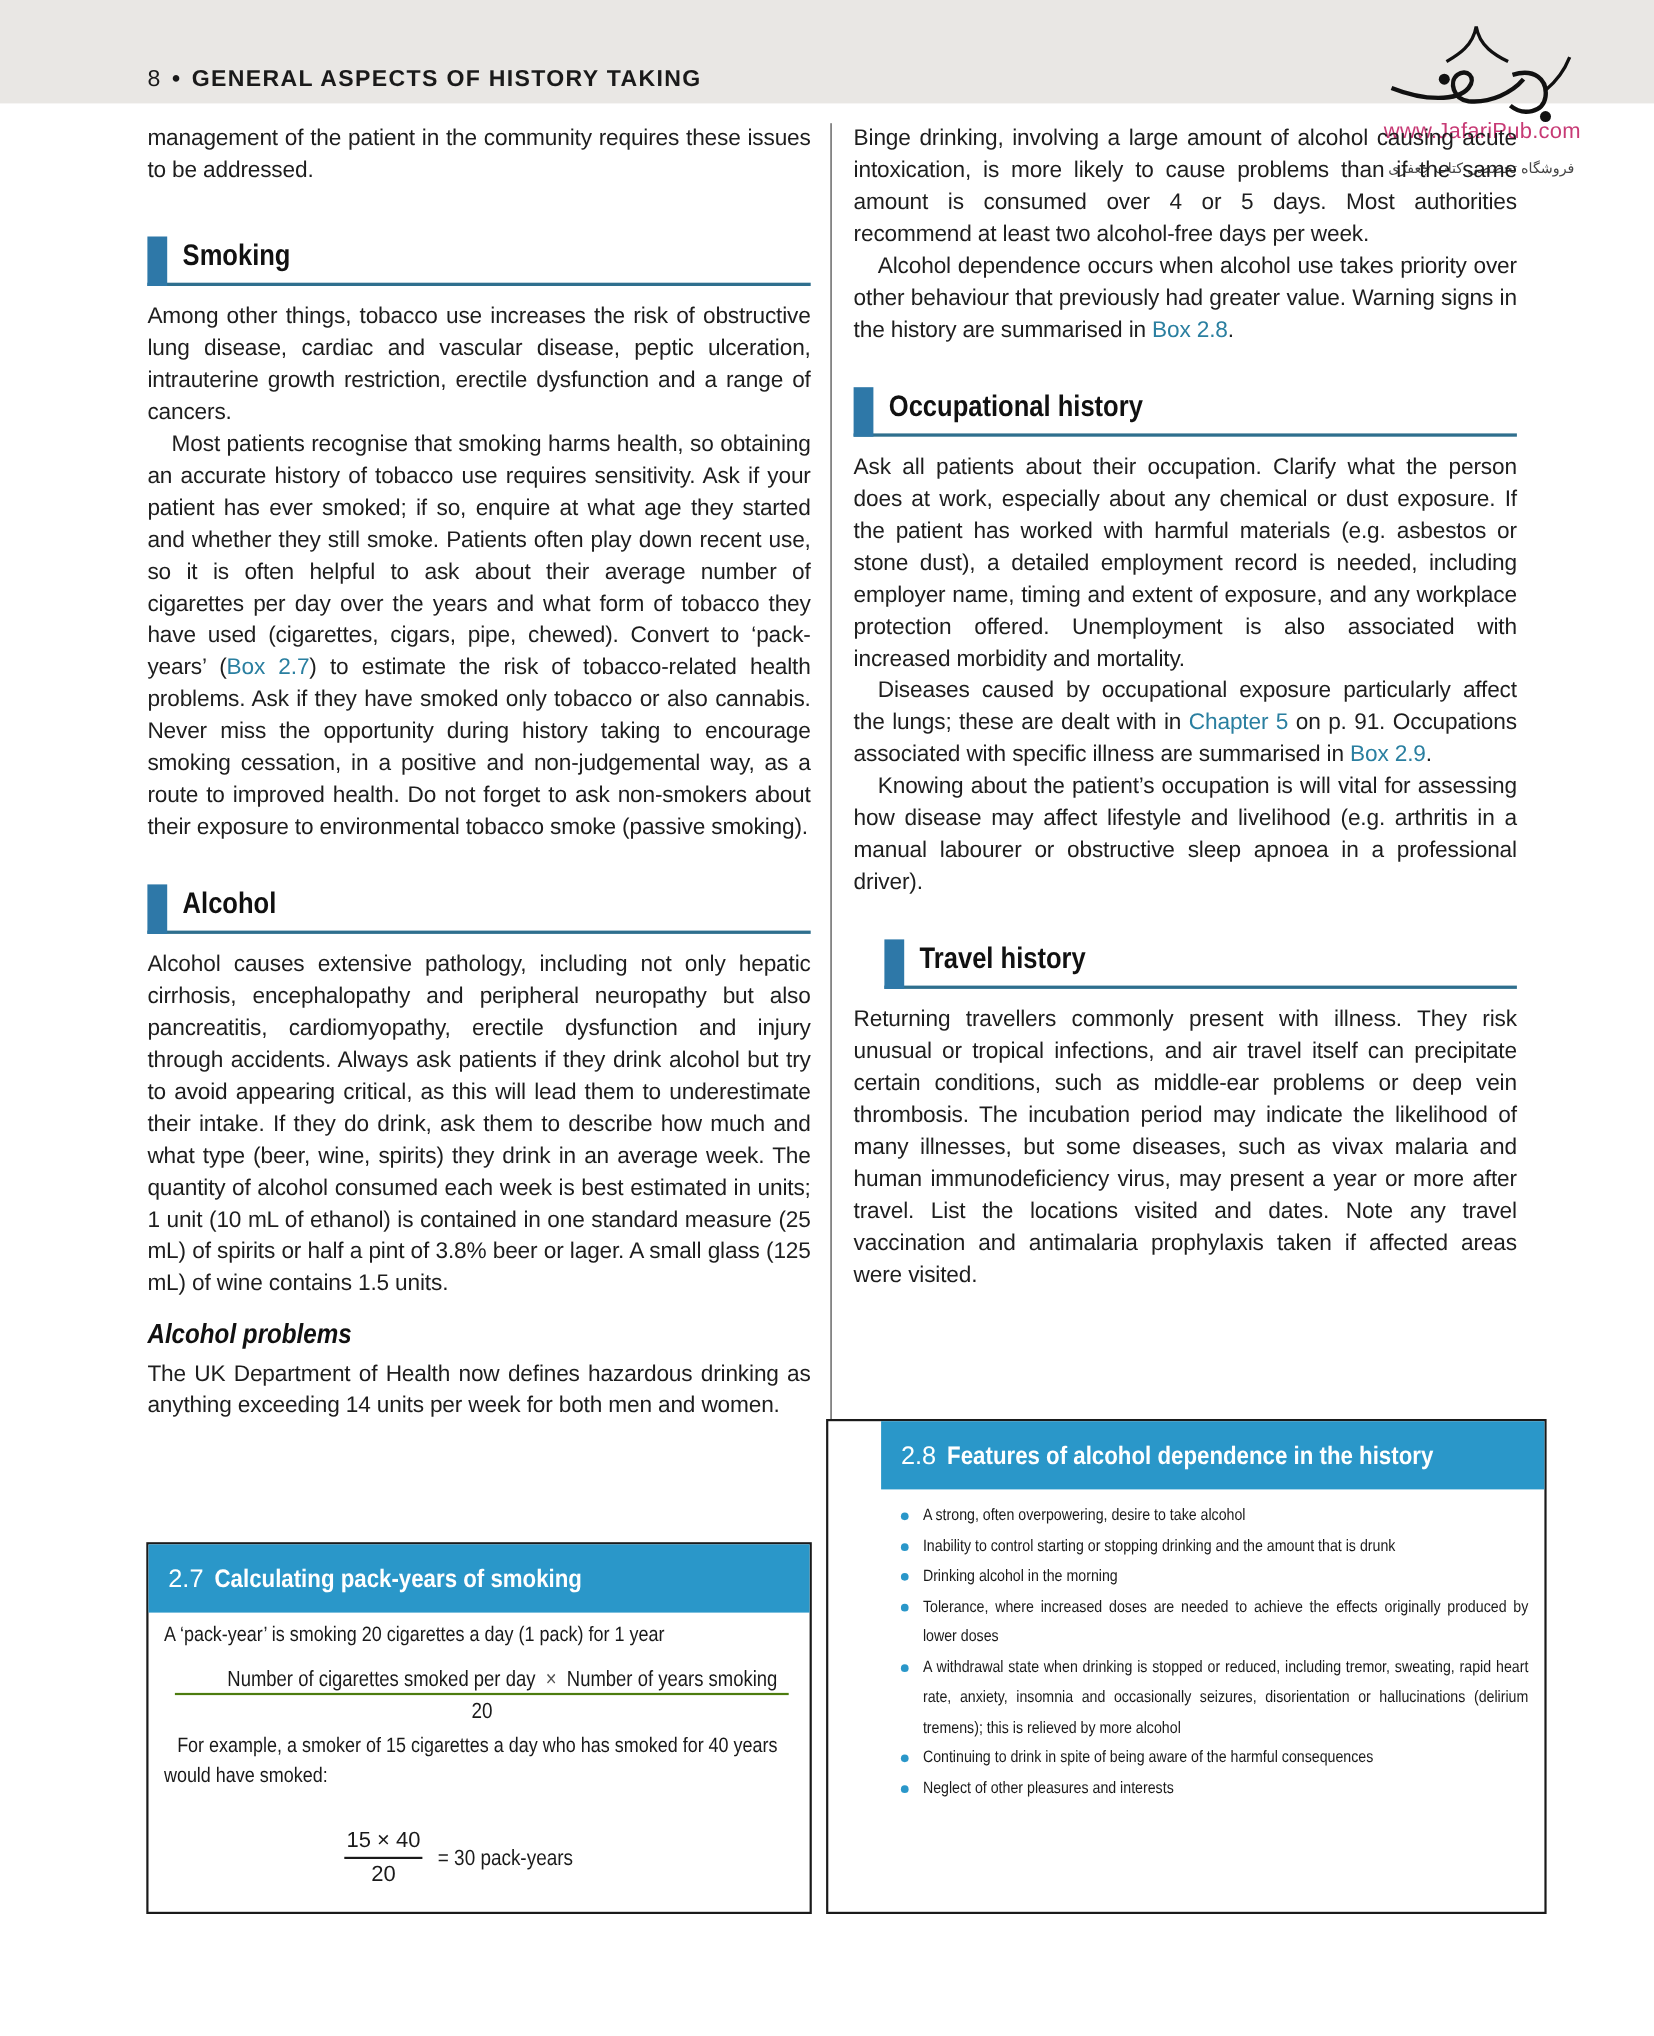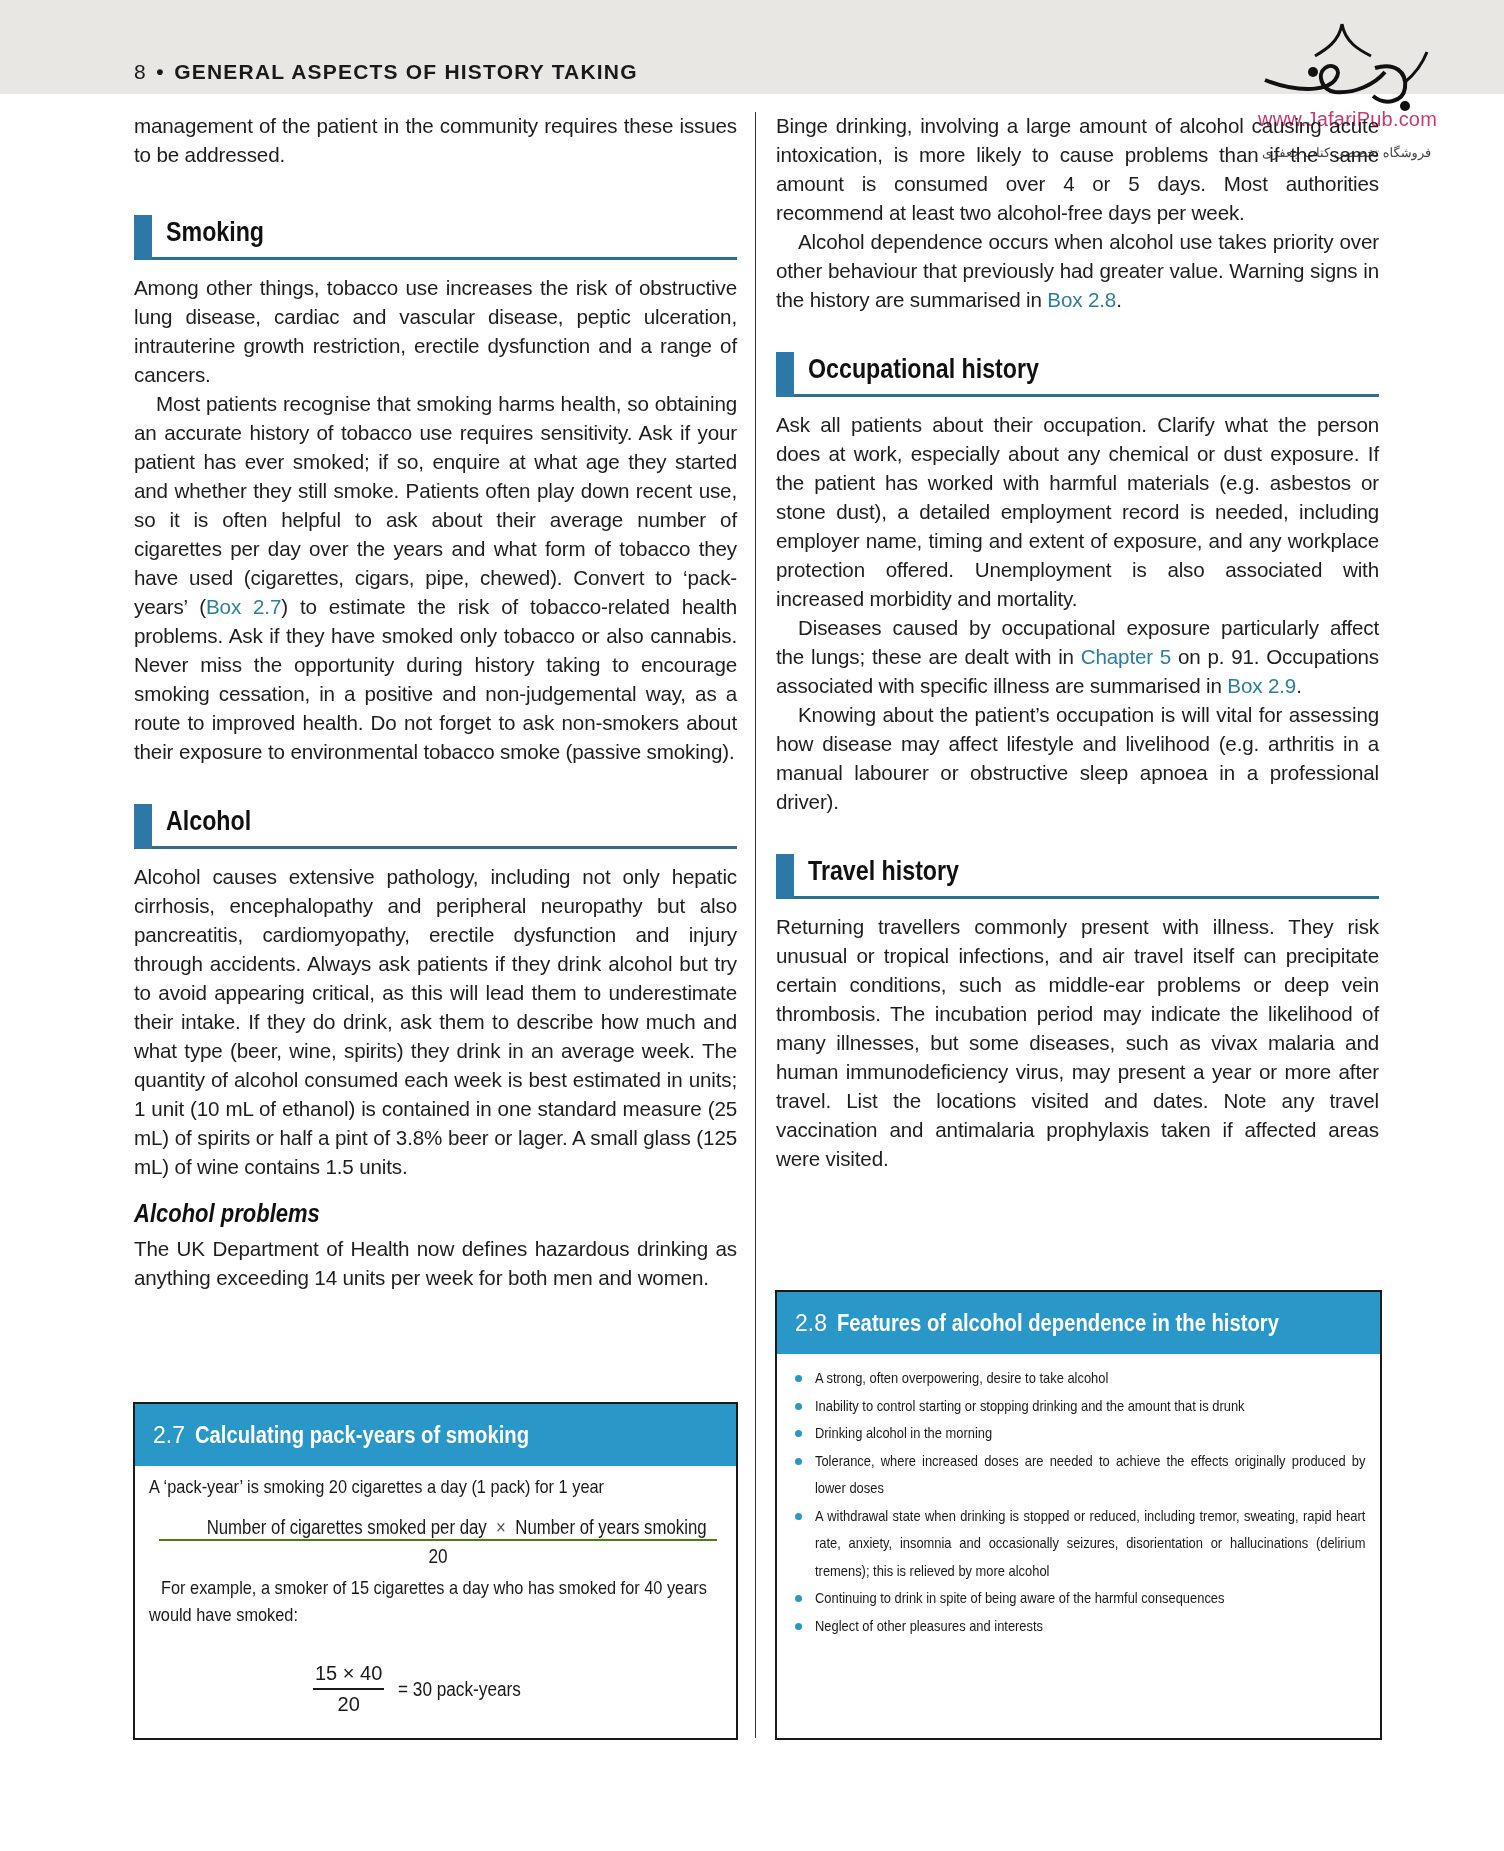--- a/index.html
+++ b/index.html
@@ -72,21 +72,21 @@
       position: absolute; border: 2px solid #1a1a1a; background: #fff;
     }
     .box-head {
       background: #2a97c9; color: #fff; height: 62px;
       display: flex; align-items: center; padding-left: 18px;
       font-size: 23px; white-space: nowrap;
     }
     .box-head .num { font-weight: normal; margin-right: 10px; }
     .box-head .ttl { font-weight: bold; transform: scaleX(0.88); transform-origin: left; display: inline-block; }
     .box-27 { left: 133px; top: 1402px; width: 601px; height: 334px; }
-    .box-28 { left: 775px; top: 1290px; width: 603px; height: 446px; }
+    .box-28 { left: 751px; top: 1290px; width: 603px; height: 446px; padding-left: 48px; }
 
     .box-body { padding: 10px 14px 0 14px; font-size: 19px; color: #1a1a1a; }
     .cond { transform: scaleX(0.86); transform-origin: left; display: inline-block; white-space: nowrap; }
 
     .frac-main {
       margin: 18px 0 0 10px; text-align: center; width: 558px;
     }
     .frac-main .num {
       border-bottom: 2px solid #4d7c0f; padding-bottom: 0; font-size: 20px;
       white-space: nowrap;
@@ -159,21 +159,21 @@
   <p class="body indent"><span>Alcohol dependence occurs when alcohol use takes priority over other behaviour that previously had greater value. Warning signs in the history are summarised in </span><span class="xref">Box 2.8</span><span>.</span></p>
 
   <div class="sec-head" style="margin-top:38px;">
     <div class="bar"></div>
     <div class="txt">Occupational history</div>
   </div>
   <p class="body">Ask all patients about their occupation. Clarify what the person does at work, especially about any chemical or dust exposure. If the patient has worked with harmful materials (e.g. asbestos or stone dust), a detailed employment record is needed, including employer name, timing and extent of exposure, and any workplace protection offered. Unemployment is also associated with increased morbidity and mortality.</p>
   <p class="body indent"><span>Diseases caused by occupational exposure particularly affect the lungs; these are dealt with in </span><span class="xref">Chapter 5</span><span> on p. 91. Occupations associated with specific illness are summarised in </span><span class="xref">Box 2.9</span><span>.</span></p>
   <p class="body indent">Knowing about the patient’s occupation is will vital for assessing how disease may affect lifestyle and livelihood (e.g. arthritis in a manual labourer or obstructive sleep apnoea in a professional driver).</p>
 
-  <div class="sec-head" style="margin-top:38px;">
+  <div class="sec-head" style="margin-top:38px;margin-left:28px;">
     <div class="bar"></div>
     <div class="txt">Travel history</div>
   </div>
   <p class="body">Returning travellers commonly present with illness. They risk unusual or tropical infections, and air travel itself can precipitate certain conditions, such as middle-ear problems or deep vein thrombosis. The incubation period may indicate the likelihood of many illnesses, but some diseases, such as vivax malaria and human immunodeficiency virus, may present a year or more after travel. List the locations visited and dates. Note any travel vaccination and antimalaria prophylaxis taken if affected areas were visited.</p>
 </div>
 
 <div class="box box-27">
   <div class="box-head">
     <span class="num">2.7</span>
     <span class="ttl">Calculating pack-years of smoking</span>

